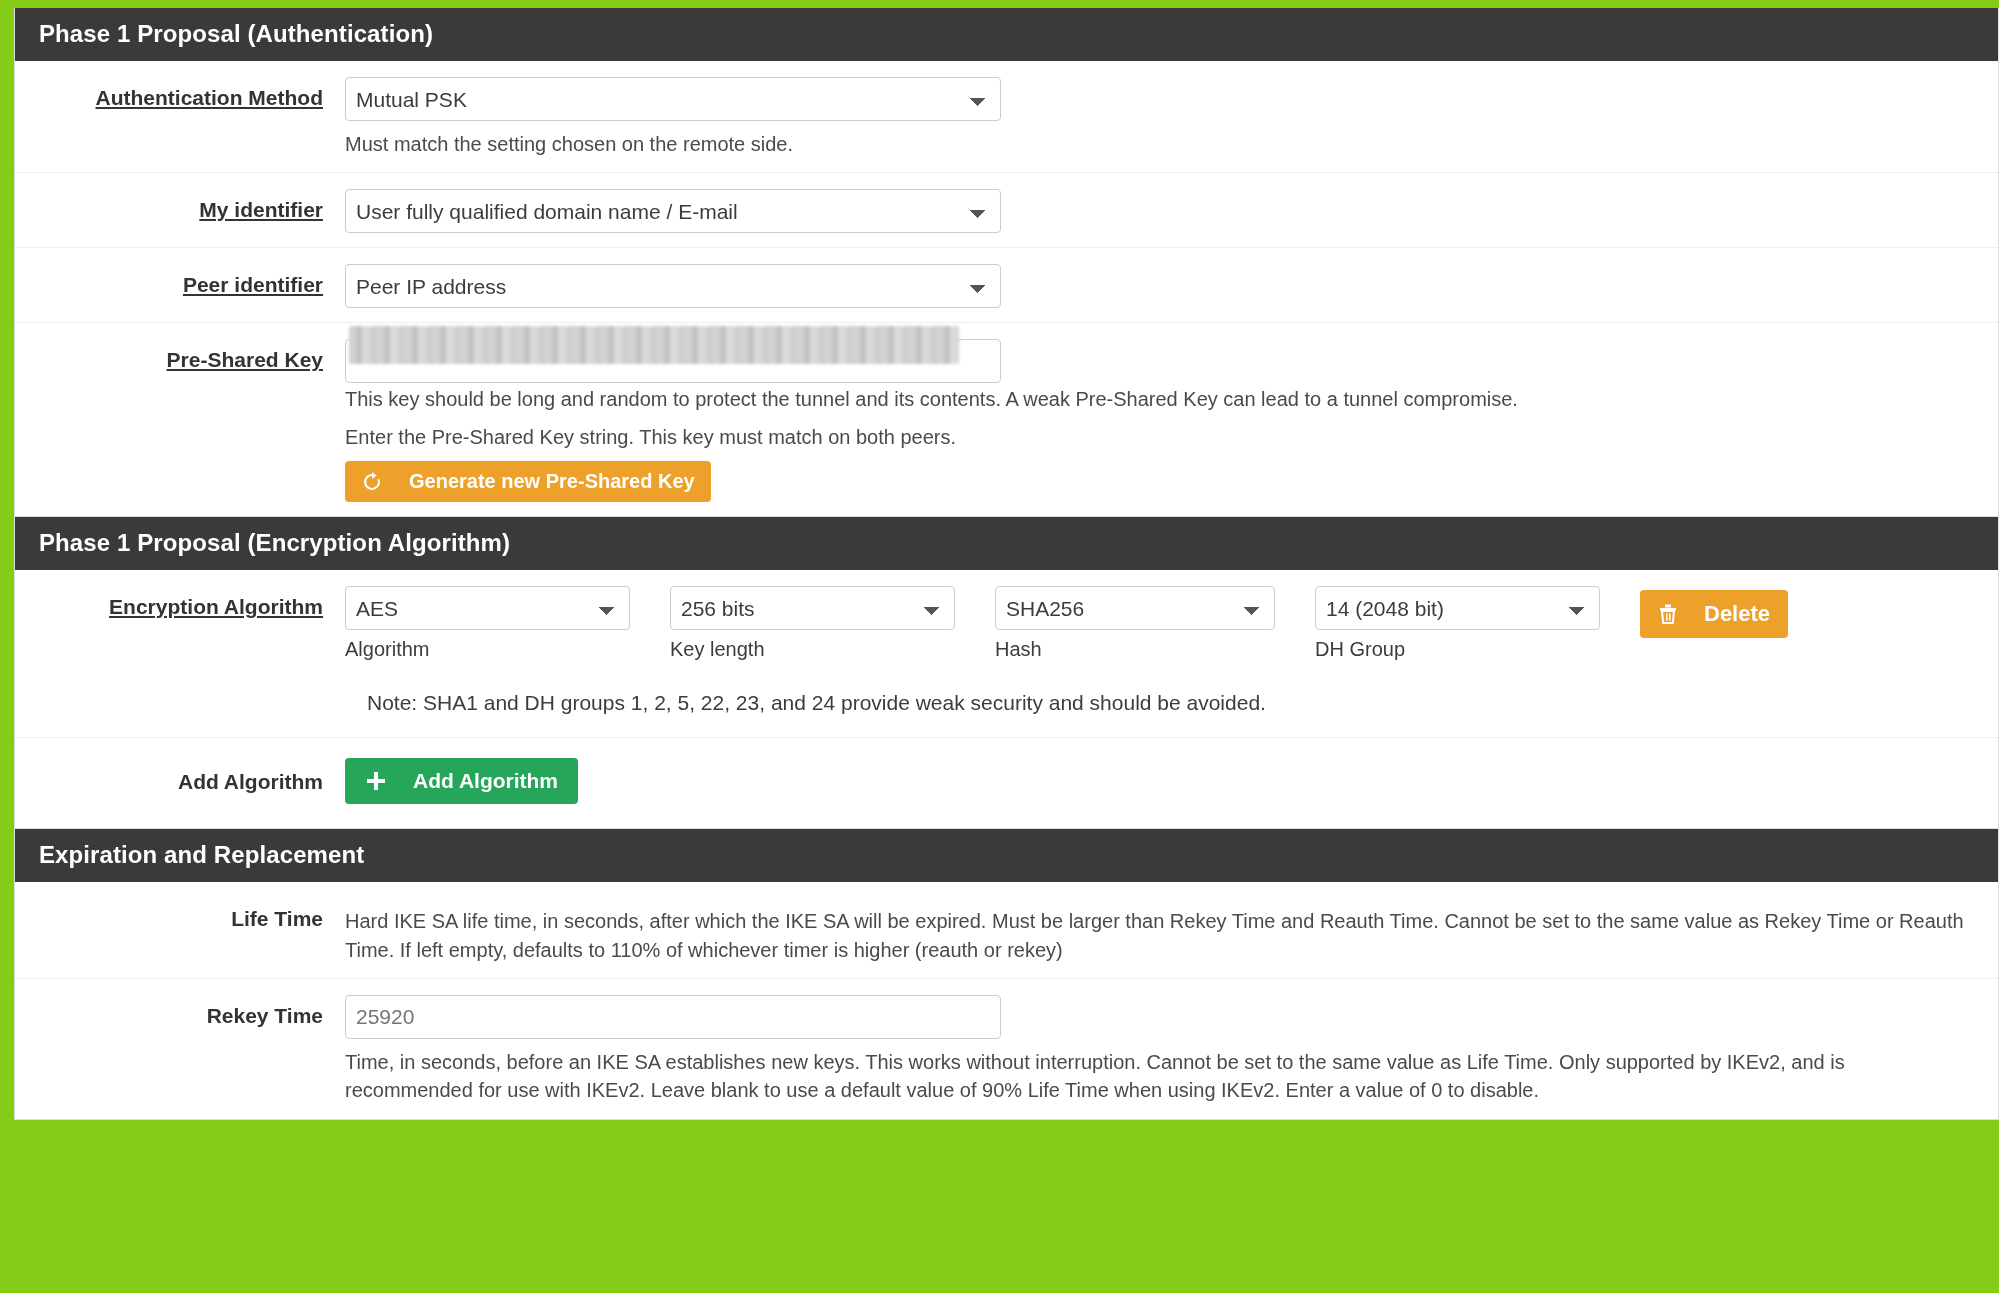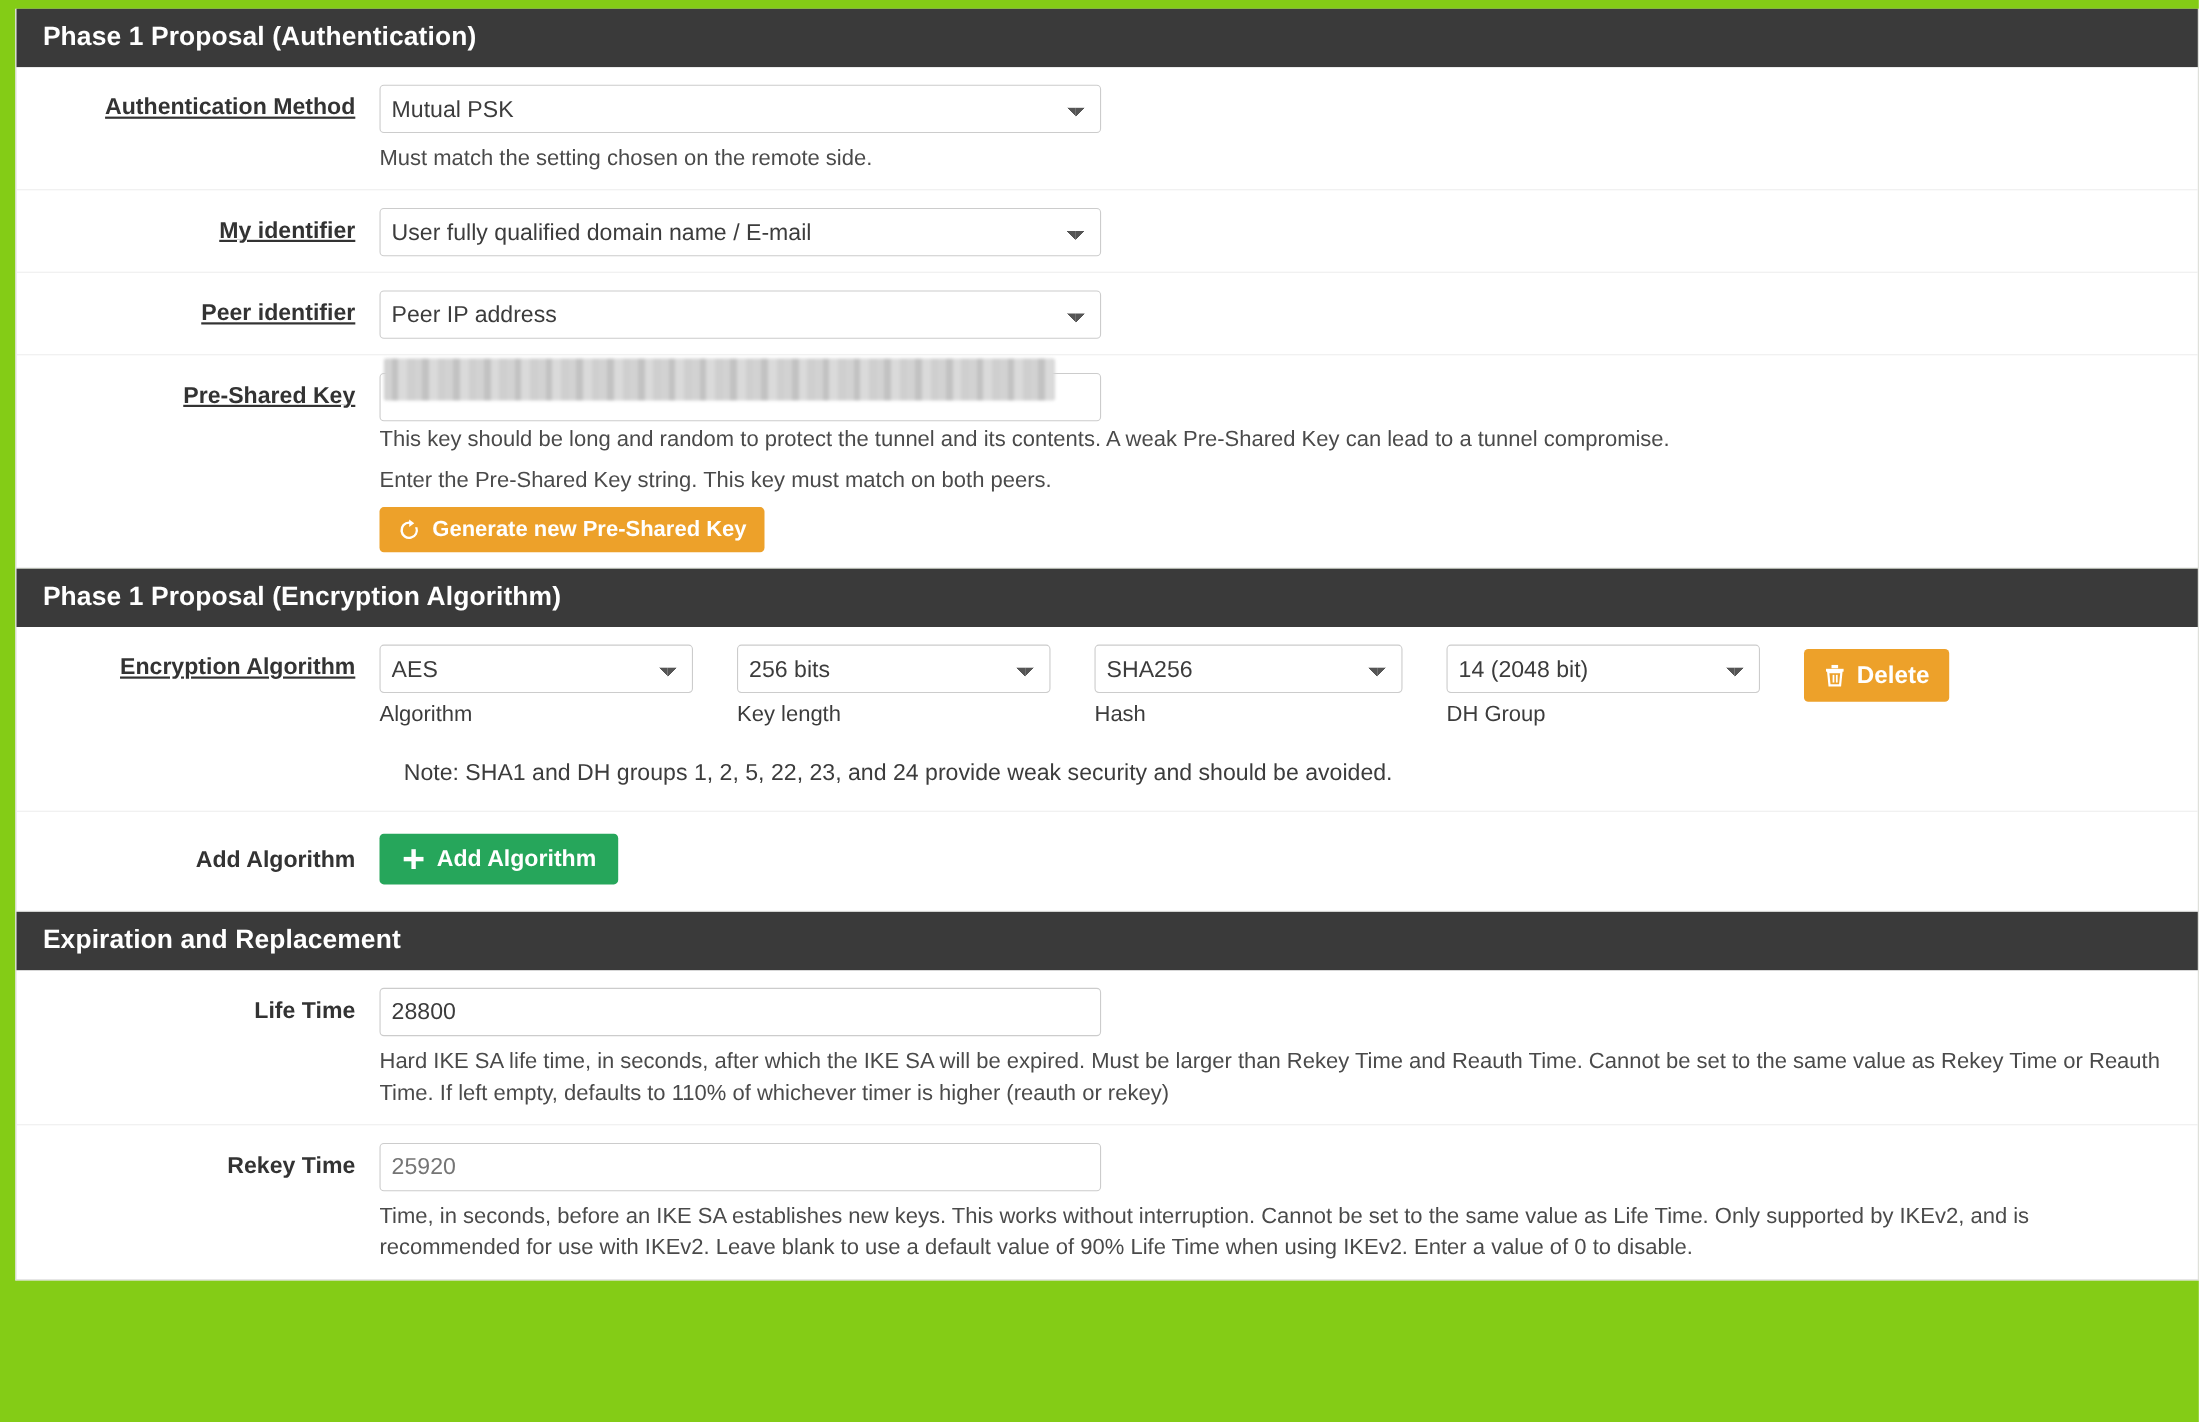--- a/index.html
+++ b/index.html
@@ -146,21 +146,21 @@
   .psk-redact {
     position: absolute;
     left: 4px;
     top: -13px;
     width: 610px;
     height: 38px;
   }
   .btn {
     display: inline-flex;
     align-items: center;
-    gap: 10px;
+    gap: 26px;
     font-size: 20px;
     font-weight: bold;
     color: #ffffff;
     border: none;
     border-radius: 4px;
     padding: 9px 16px;
     cursor: pointer;
     font-family: "Liberation Sans", sans-serif;
   }
   .btn-warning { background: #eda12a; }
@@ -337,21 +337,20 @@
     </div>
   </div>
 
   <div class="panel">
     <div class="panel-heading">Expiration and Replacement</div>
     <div class="panel-body">
 
       <div class="form-row">
         <div class="label-col">Life Time</div>
         <div class="field-col">
-          <input class="form-ctl w-main" type="text" value="28800" style="">
           <div class="help-block">Hard IKE SA life time, in seconds, after which the IKE SA will be expired. Must be larger than Rekey Time and Reauth Time. Cannot be set to the same value as Rekey Time or Reauth Time. If left empty, defaults to 110% of whichever timer is higher (reauth or rekey)</div>
         </div>
       </div>
 
       <div class="form-row no-border">
         <div class="label-col">Rekey Time</div>
         <div class="field-col">
           <input class="form-ctl w-main placeholder-val" type="text" placeholder="25920" style="">
           <div class="help-block">Time, in seconds, before an IKE SA establishes new keys. This works without interruption. Cannot be set to the same value as Life Time. Only supported by IKEv2, and is recommended for use with IKEv2. Leave blank to use a default value of 90% Life Time when using IKEv2. Enter a value of 0 to disable.</div>
         </div>

